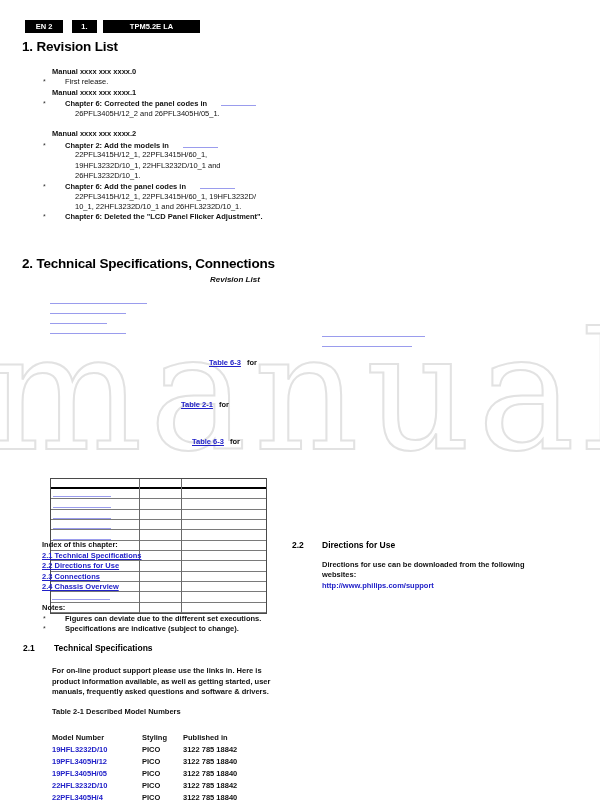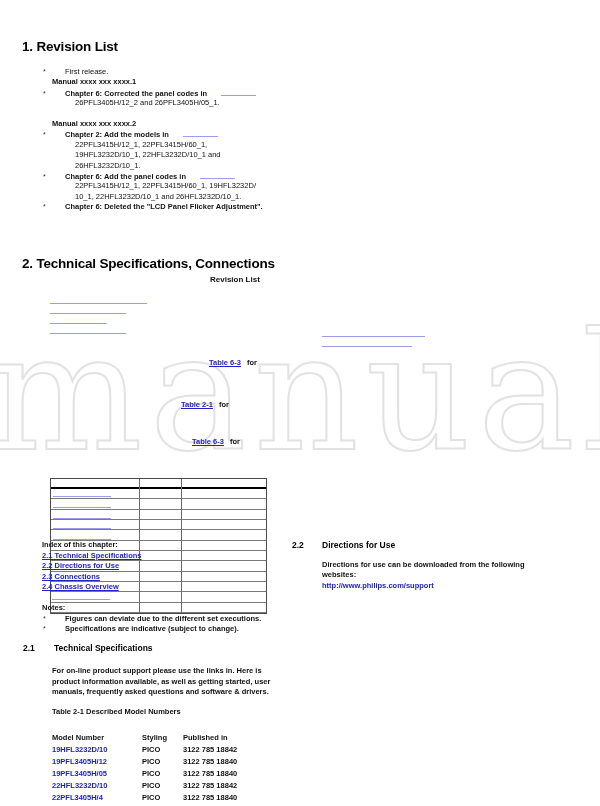--- a/index.html
+++ b/index.html
@@ -21,21 +21,21 @@
   .badge { background:#000; color:#fff; font-weight:bold; font-size:7.5px;
            height:13px; display:flex; align-items:center; justify-content:center; }
   .badge-en  { width:38px; }
   .badge-num { width:25px; margin-left:9px; }
   .badge-chassis { width:97px; margin-left:6px; }
 
   
   .h1 { font-size:13.5px; font-weight:bold; letter-spacing:-0.2px; color:#000; white-space:nowrap; }
   #h1-rev  { left:22px; top:39px; }
   #h1-tech { left:22px; top:256px; }
-  #subtitle { left:210px; top:275px; font-size:8px; font-weight:bold; }
+  #subtitle { left:210px; top:275px; font-size:8px; font-weight:bold;font-style:italic; }
 
   
   #revlist { left:40px; top:67px; width:260px; font-size:7.5px; line-height:10.4px; }
   .rl { height:10.4px; white-space:nowrap; }
   .ml12 { margin-left:12px; }
   .cont { margin-left:35px; }
   .bullet { display:inline-block; width:25px; padding-left:3px; font-size:7px; color:#333; }
   .bullet2 { display:inline-block; width:23px; padding-left:1px; font-size:7px; color:#333; }
   .trail { display:inline-block; width:35px; height:8px; margin-left:14px;
            border-bottom:1.3px solid #9a9ced; }
@@ -89,24 +89,30 @@
   #para22 { left:322px; top:560px; font-size:7.5px; line-height:10.4px; font-weight:bold; white-space:nowrap; }
   .url { color:#2121c8; }
 </style>
 </head>
 <body>
 
 <div class="abs" id="watermark"><span class="wm-outline">manual</span></div>
 
 <div id="page">
 
+  <div class="abs" id="badges">
+    <div class="badge badge-en">EN 2</div>
+    <div class="badge badge-num">1.</div>
+    <div class="badge badge-chassis">TPM5.2E LA</div>
+  </div>
 
   <div class="abs h1" id="h1-rev">1. Revision List</div>
 
   <div class="abs" id="revlist">
+    <div class="rl b ml12">Manual xxxx xxx xxxx.0</div>
     <div class="rl"><span class="bullet">*</span><span>First release.</span></div>
     <div class="rl b ml12">Manual xxxx xxx xxxx.1</div>
     <div class="rl"><span class="bullet">*</span><span class="b">Chapter 6: Corrected the panel codes in</span><span class="trail"></span></div>
     <div class="rl cont">26PFL3405H/12_2 and 26PFL3405H/05_1.</div>
     <div class="rl"></div>
     <div class="rl b ml12">Manual xxxx xxx xxxx.2</div>
     <div class="rl"><span class="bullet">*</span><span class="b">Chapter 2: Add the models in</span><span class="trail"></span></div>
     <div class="rl cont">22PFL3415H/12_1, 22PFL3415H/60_1,</div>
     <div class="rl cont">19HFL3232D/10_1, 22HFL3232D/10_1 and</div>
     <div class="rl cont">26HFL3232D/10_1.</div>

